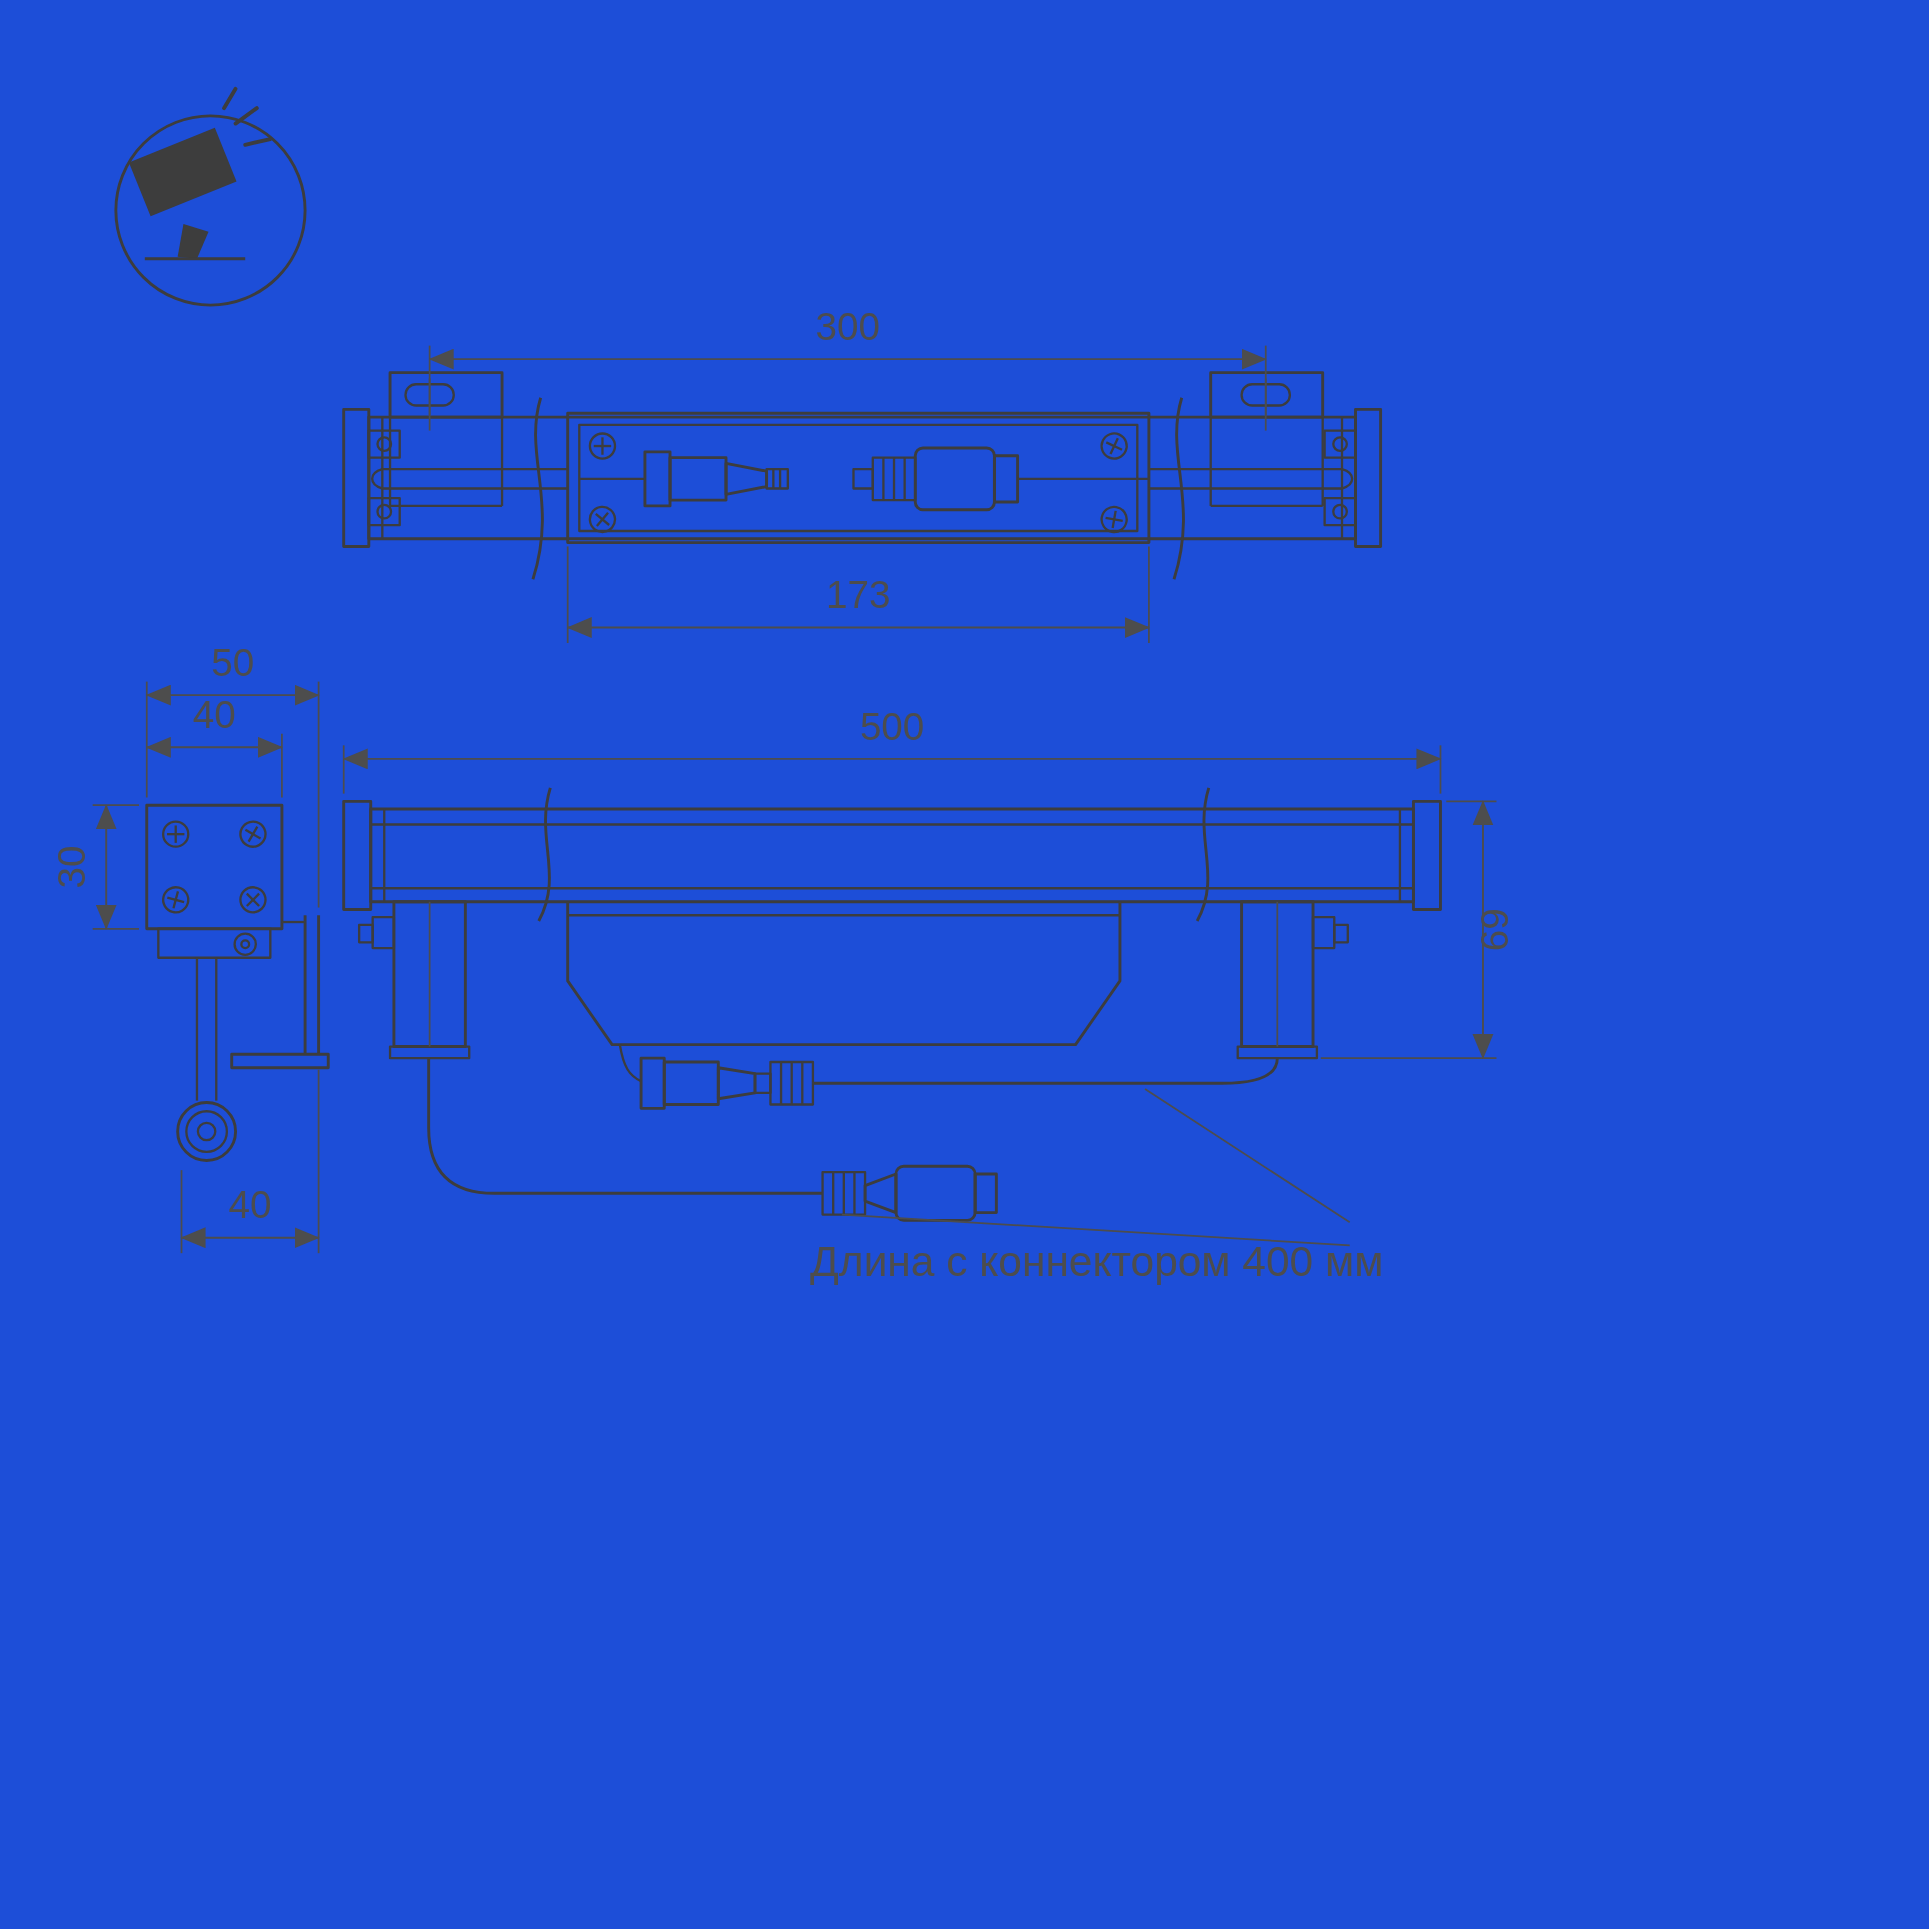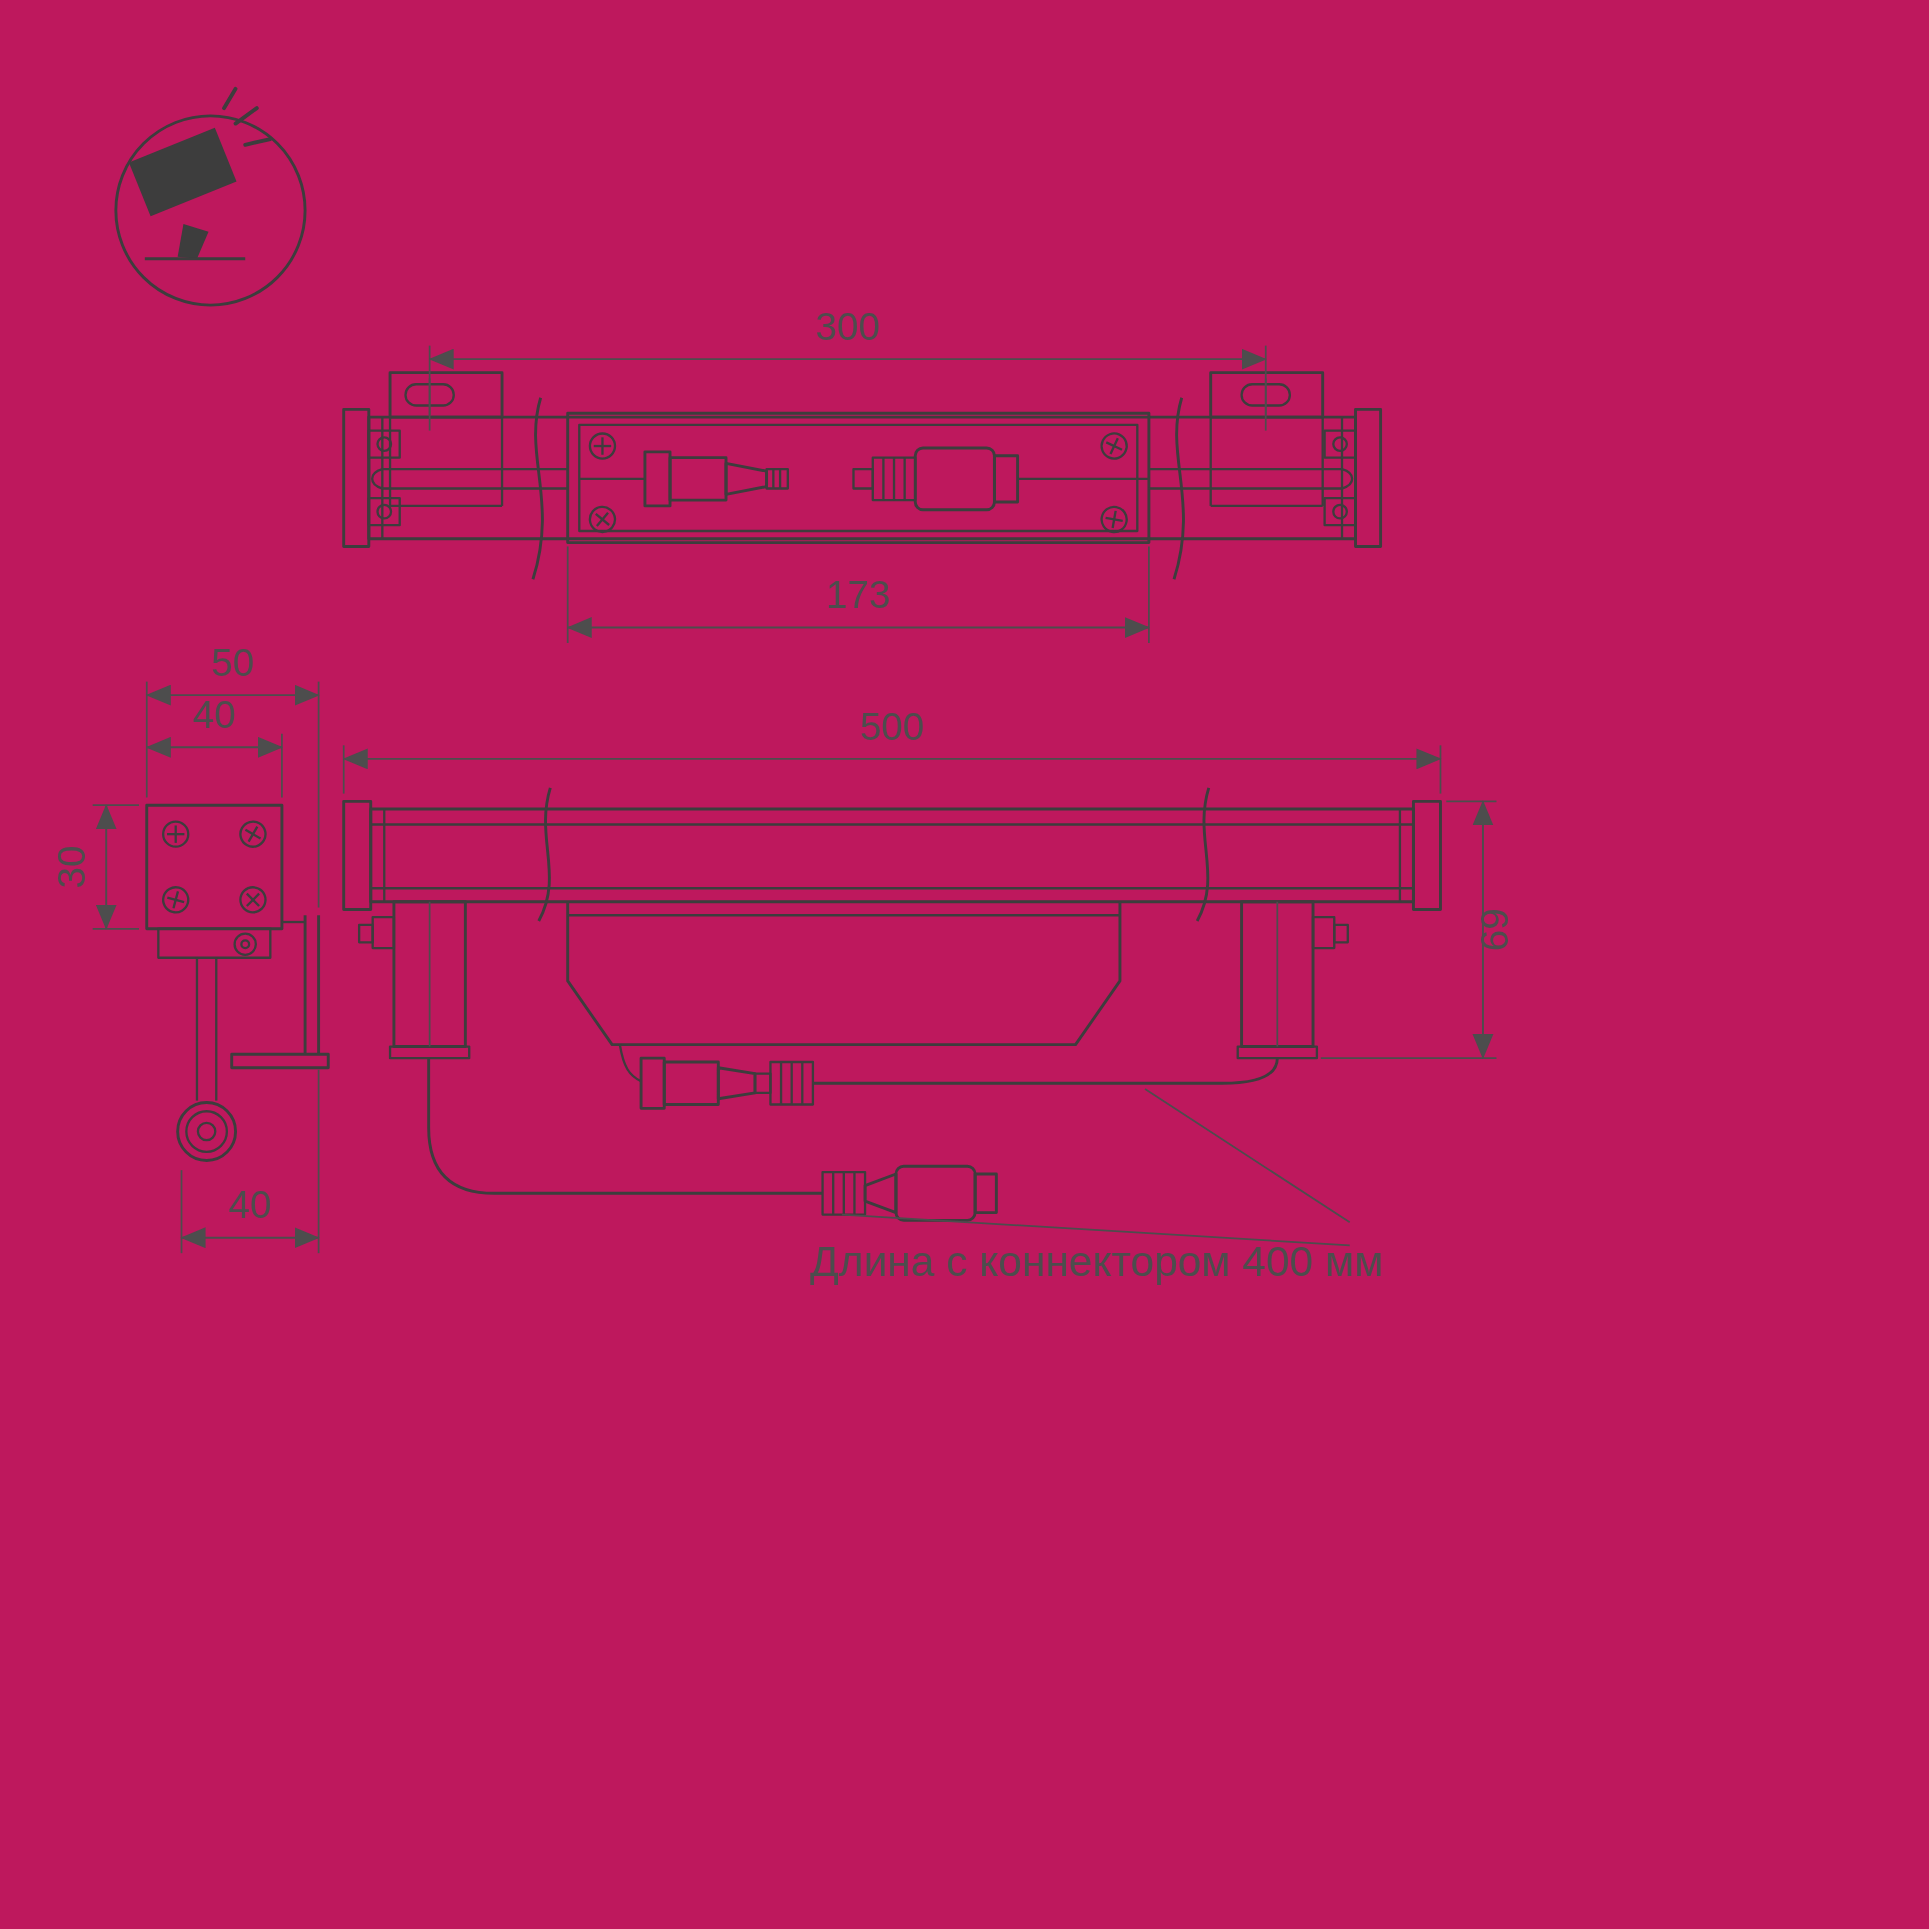--- a/index.html
+++ b/index.html
@@ -1,16 +1,16 @@
 <!DOCTYPE html>
 <html><head>
 <meta charset="utf-8">
 <style>
   html,body{margin:0;padding:0;background:#fdfdfd;}
-  .canvas{position:relative;width:1929px;height:1929px;background:#be185d;overflow:hidden;
+  .canvas{position:relative;width:1929px;height:1929px;background:#1d4ed8;overflow:hidden;
           font-family:"Liberation Sans",sans-serif;}
   svg{position:absolute;left:0;top:0;}
   .ln{stroke:#3d3d3d;fill:none;stroke-width:3;stroke-linejoin:round;}
   .ln2{stroke:#3d3d3d;fill:none;stroke-width:2.4;stroke-linejoin:round;}
   .dim{stroke:#4d4d4d;fill:none;stroke-width:2;}
   .ext{stroke:#4d4d4d;fill:none;stroke-width:1.8;}
   .fillme{fill:#3d3d3d;stroke:none;}
   text{fill:#4d4d4d;font-family:"Liberation Sans",sans-serif;}
   .dimtxt{font-size:40px;}
   .notetxt{font-size:44px;}

